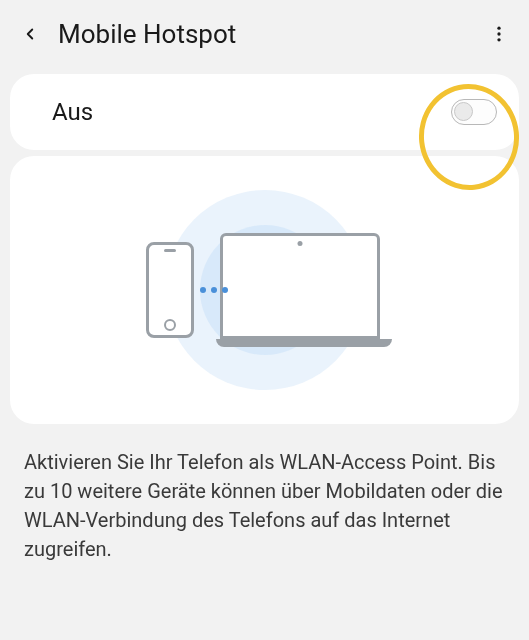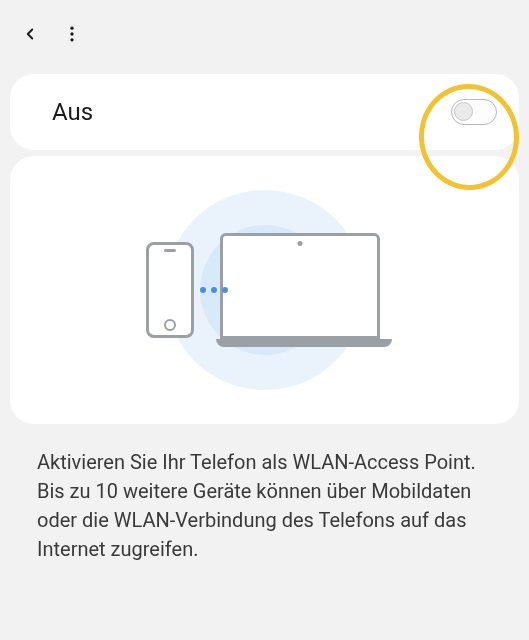--- a/index.html
+++ b/index.html
@@ -157,21 +157,21 @@
     border-radius: 50%;
   }
   .laptop-base {
     width: 176px;
     height: 8px;
     background: #9aa0a6;
     border-radius: 0 0 8px 8px;
     margin: 0 auto;
   }
   .description {
-    padding: 18px 37px;
+    padding: 18px 24px;
     font-size: 20px;
     line-height: 1.45;
     color: #3a3a3a;
   }
   .highlight-circle {
     position: absolute;
     border: 5px solid #f2c231;
     border-radius: 50%;
     width: 100px;
     height: 106px;
@@ -184,20 +184,21 @@
 </style>
 </head>
 <body>
 
 <div class="header">
   <div class="back-icon">
     <svg width="18" height="18" viewBox="0 0 24 24" fill="none" stroke="#1a1a1a" stroke-width="2.5" stroke-linecap="round" stroke-linejoin="round">
       <polyline points="15 18 9 12 15 6"></polyline>
     </svg>
   </div>
+  <div class="page-title">Mobile Hotspot</div>
   <div class="more-icon">
     <svg width="20" height="20" viewBox="0 0 24 24" fill="#1a1a1a">
       <circle cx="12" cy="5" r="2"></circle>
         <circle cx="12" cy="12" r="2"></circle>
         <circle cx="12" cy="19" r="2"></circle>
     </svg>
   </div>
 </div>
 
 <div class="card">

